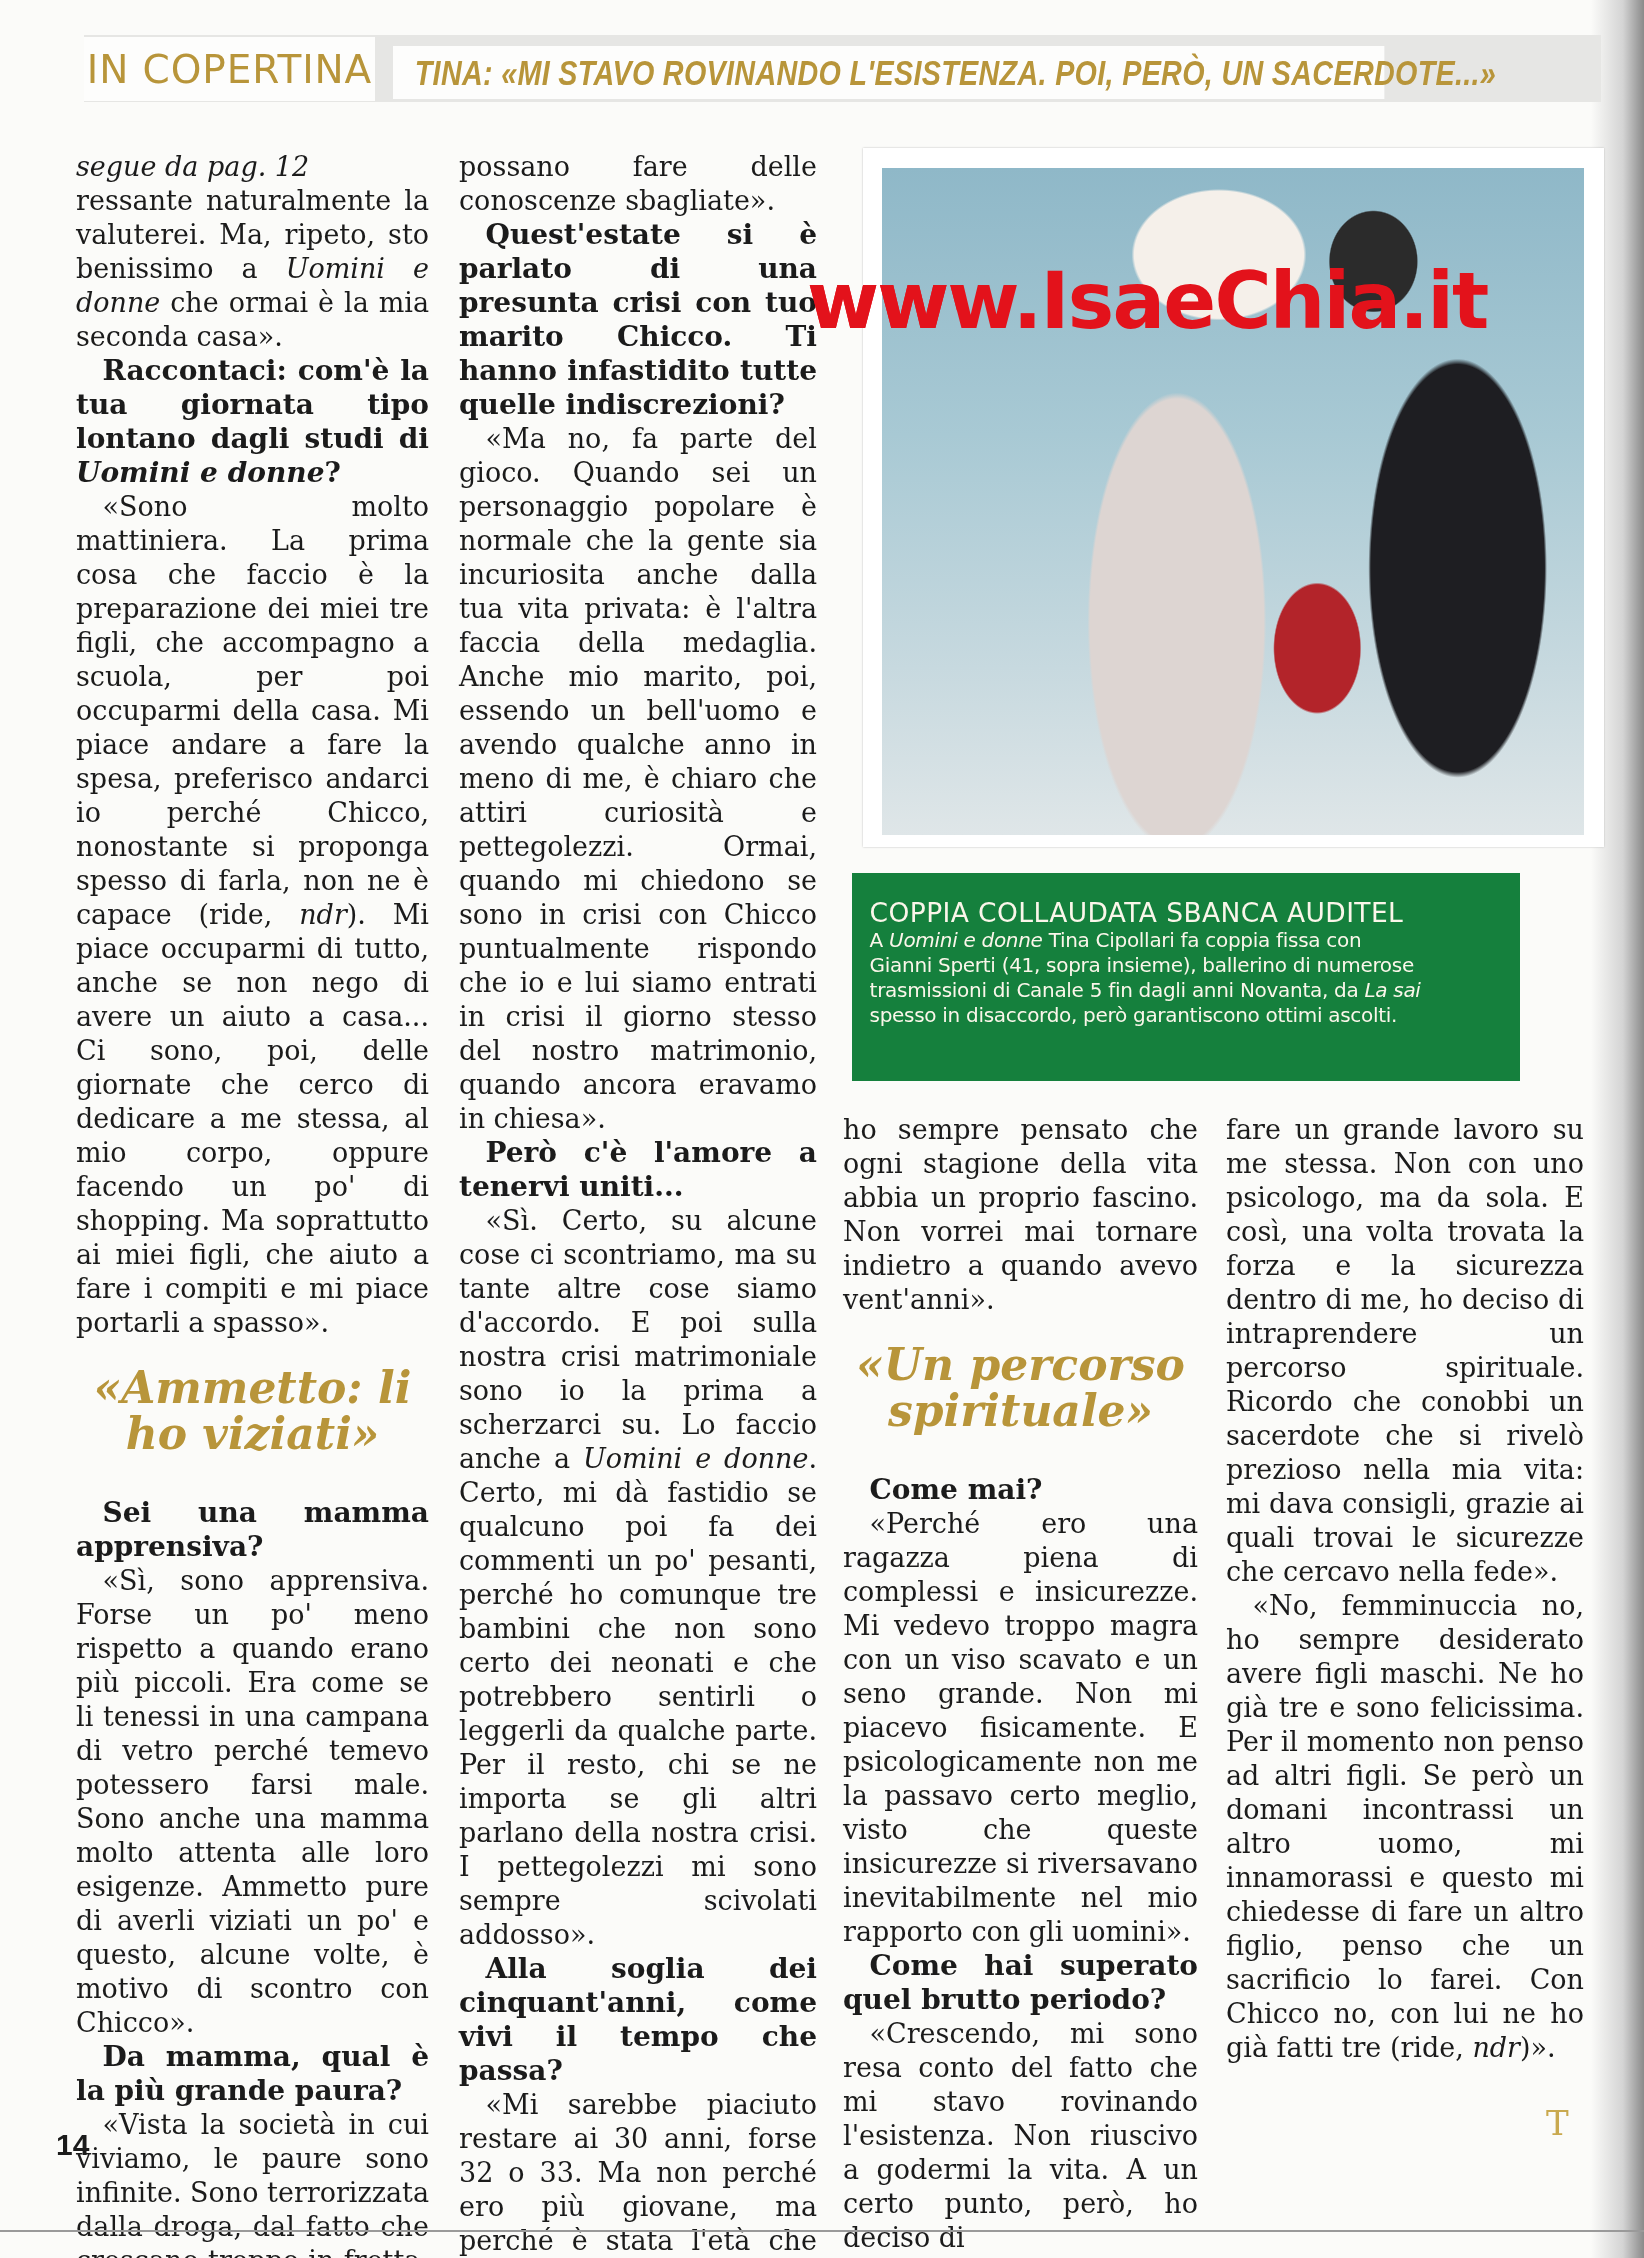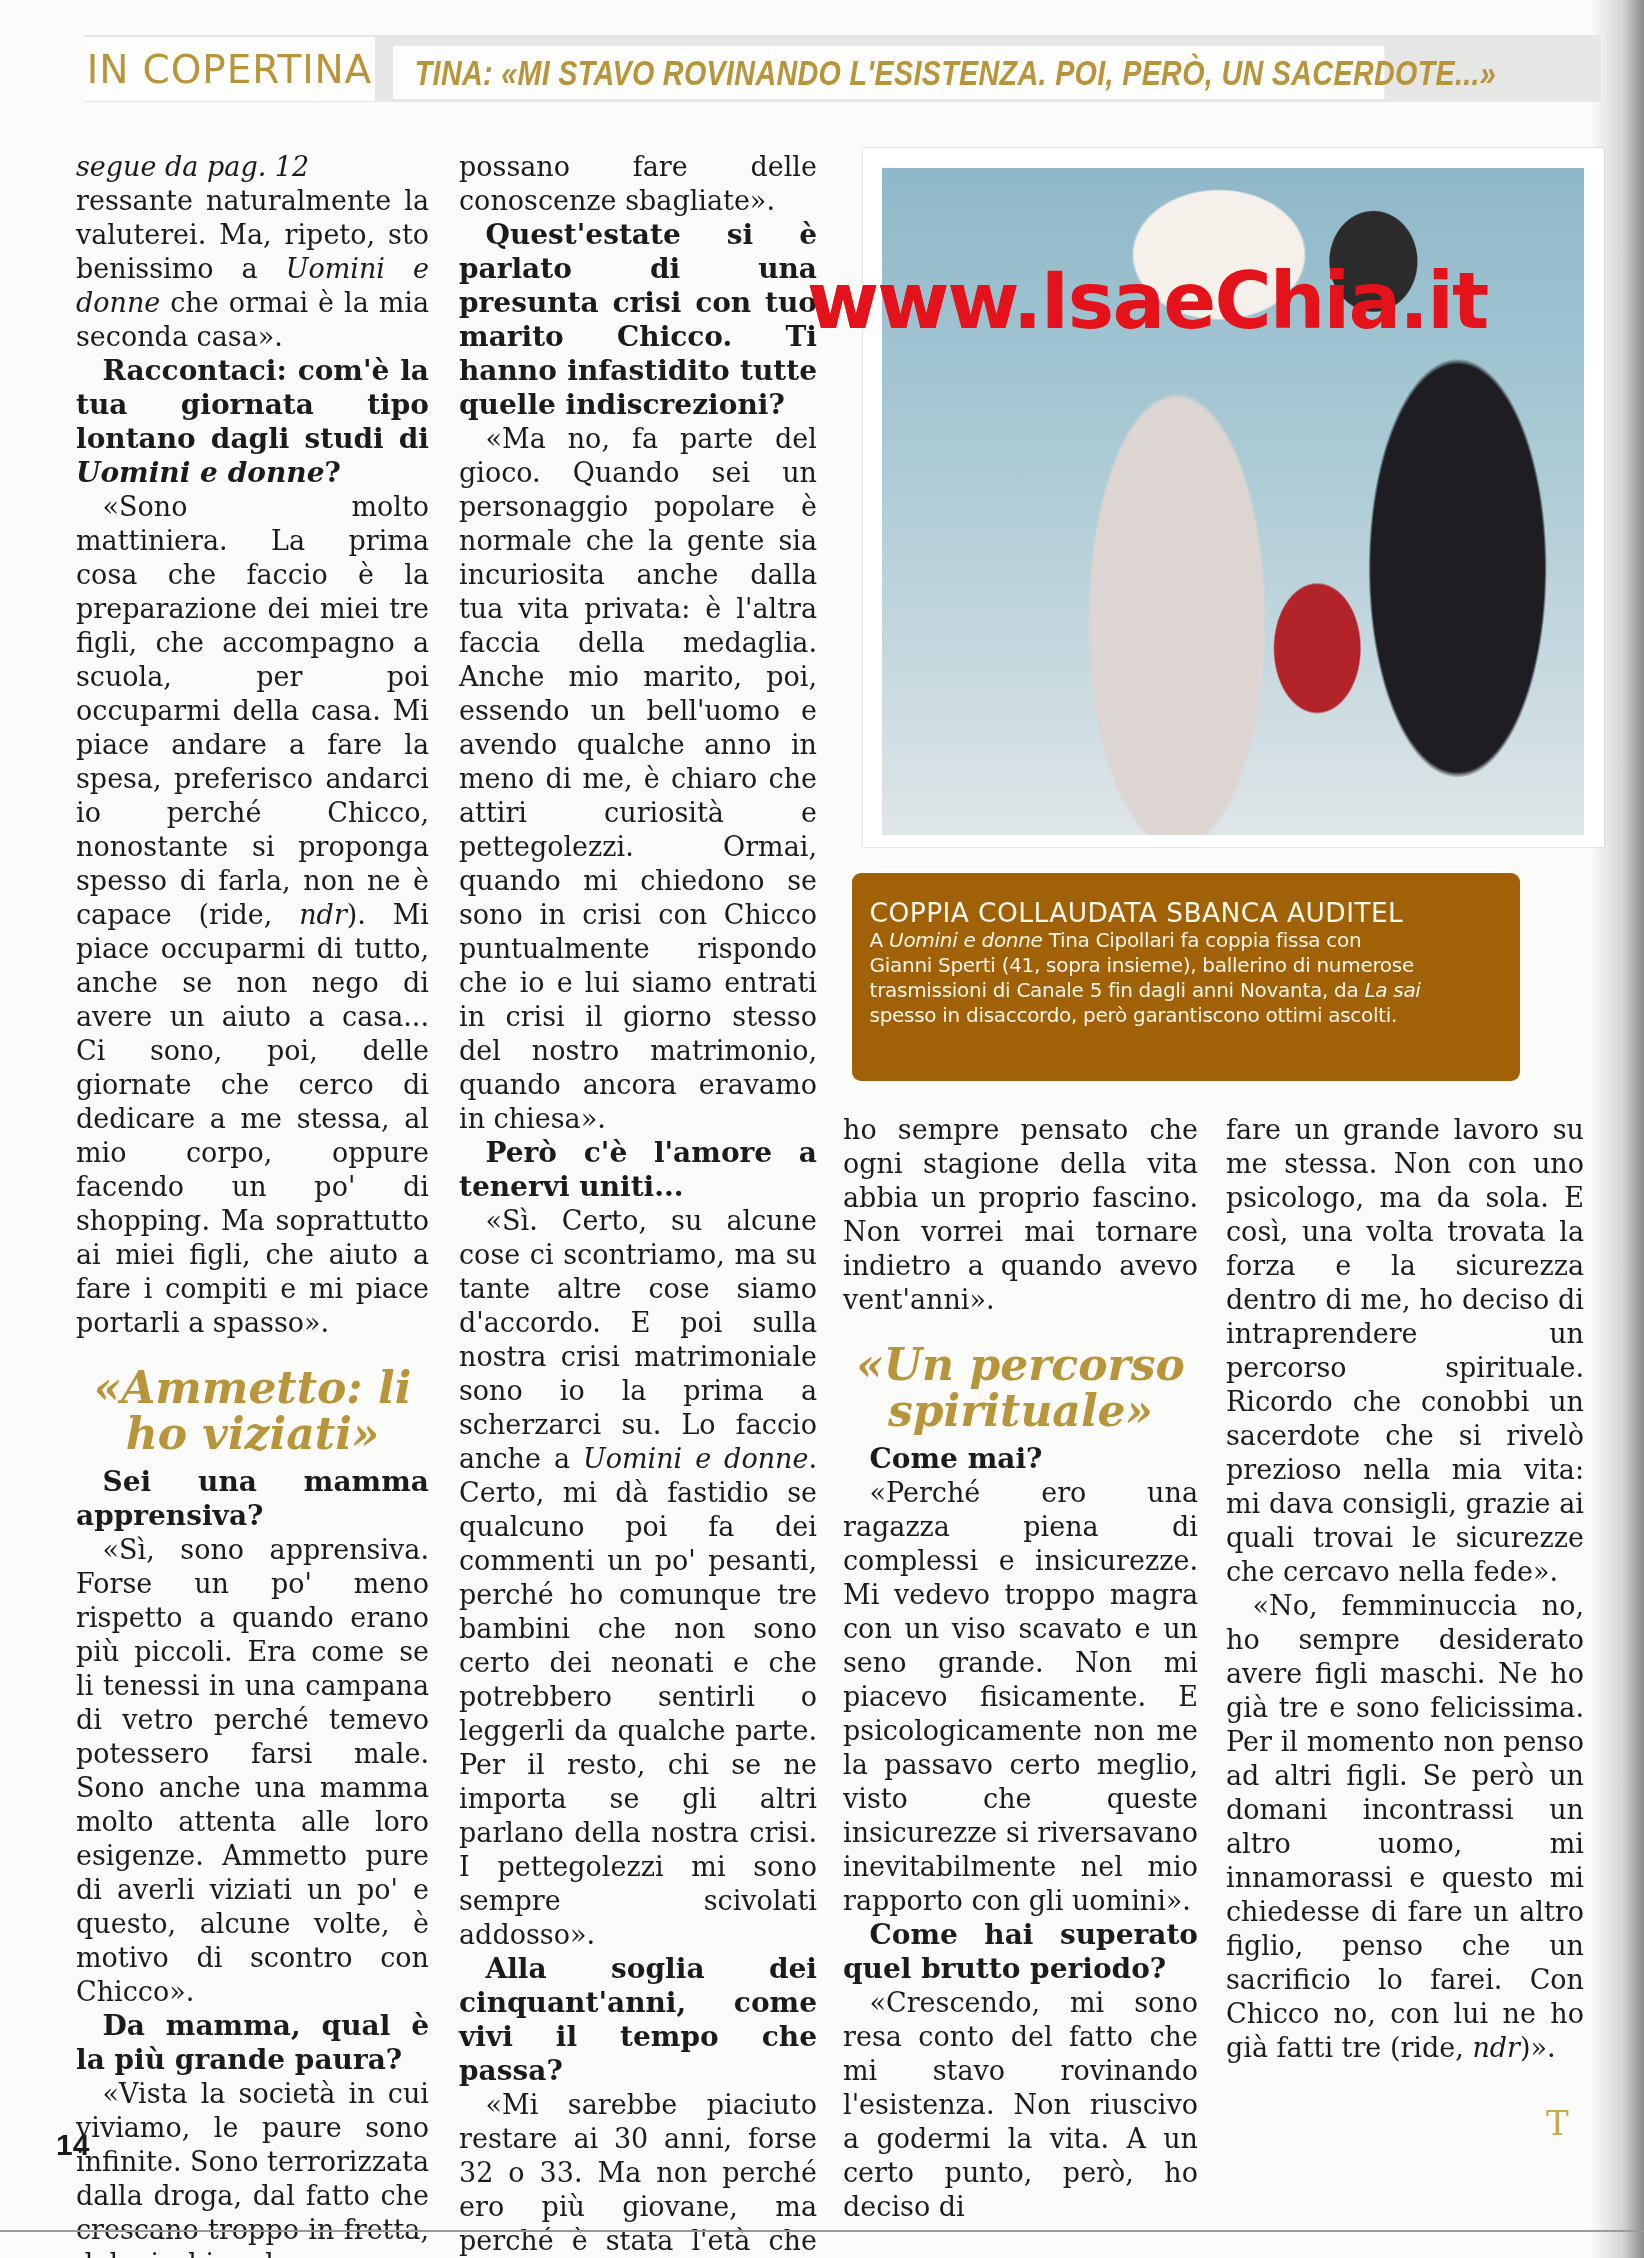--- a/index.html
+++ b/index.html
@@ -41,21 +41,21 @@
   .col p.a { text-indent:26.5px; }
   .col p.q { font-weight:bold; text-indent:26.5px; font-size:28px; line-height:34px; }
   .col .it { font-style:italic; }
   .c1 { left:76px; top:150px; width:353px; }
   .c2 { left:459px; top:150px; width:358px; }
   .c3 { left:843px; top:1113px; width:355px; }
   .c4 { left:1226px; top:1113px; width:358px; }
   .pull {
     font-style:italic; font-weight:bold; color:#b8953a;
     font-size:44px; line-height:46px; text-align:center;
-    margin:25px 0 8px 0;
+    margin:25px 0 39px 0;
     font-family:"DejaVu Serif","Liberation Serif",serif;
   }
   .photo-frame {
     position:absolute; left:863px; top:148px; width:741px; height:699px;
     background:#ffffff; box-shadow:0 0 1.8px #bbb;
   }
   .photo {
     position:absolute; left:882px; top:168px; width:702px; height:667px;
     background:
       radial-gradient(ellipse 141px 106px at 48% 13%, #f5f0ea 60%, transparent 62%),
@@ -71,23 +71,23 @@
     font-family:"DejaVu Sans","Liberation Sans",sans-serif; font-weight:bold;
     font-size:78px; color:#e3121b; letter-spacing:-1.8px; white-space:nowrap;
   }
   .watermark-left {
     position:absolute; left:807px; top:256px; width:150px; overflow:hidden;
     font-family:"DejaVu Sans","Liberation Sans",sans-serif; font-weight:bold;
     font-size:78px; color:#e3121b; letter-spacing:-1.8px; white-space:nowrap;
   }
   .caption-box {
     position:absolute; left:852px; top:873px; width:668px; height:208px;
-    background:#a16207; color:#fbf6ea;
+    background:#15803d; color:#fbf6ea;
     font-family:"DejaVu Sans","Liberation Sans",sans-serif;
-    padding:25px 16px 0 17.6px; box-sizing:border-box;border-radius:9px;
+    padding:25px 16px 0 17.6px; box-sizing:border-box;
   }
   .caption-title { font-size:26.5px; letter-spacing:0.4px; line-height:30px; }
   .caption-body { font-size:20px; line-height:25px; letter-spacing:-0.3px; }
   .caption-body .it { font-style:italic; }
   .page-number {
     position:absolute; left:56px; top:2128px; font-size:30px; font-weight:bold;
     font-family:Liberation Sans, sans-serif;
   }
   .end-mark {
     position:absolute; left:1546px; top:2103px; font-size:34px; color:#c9a94f;

